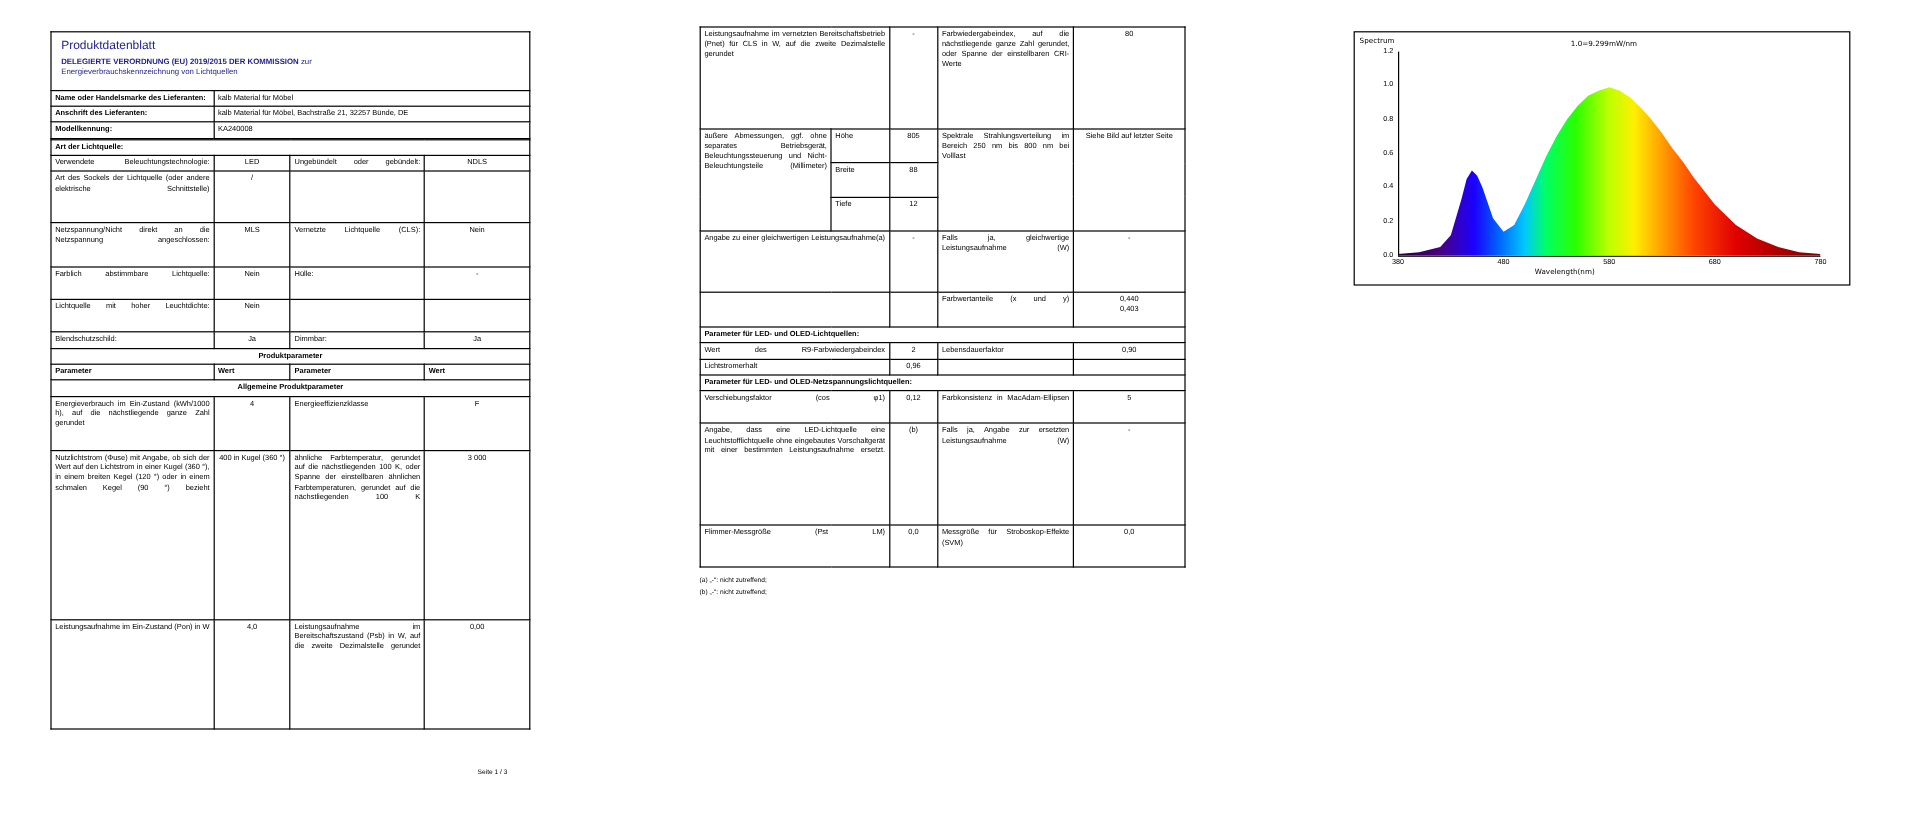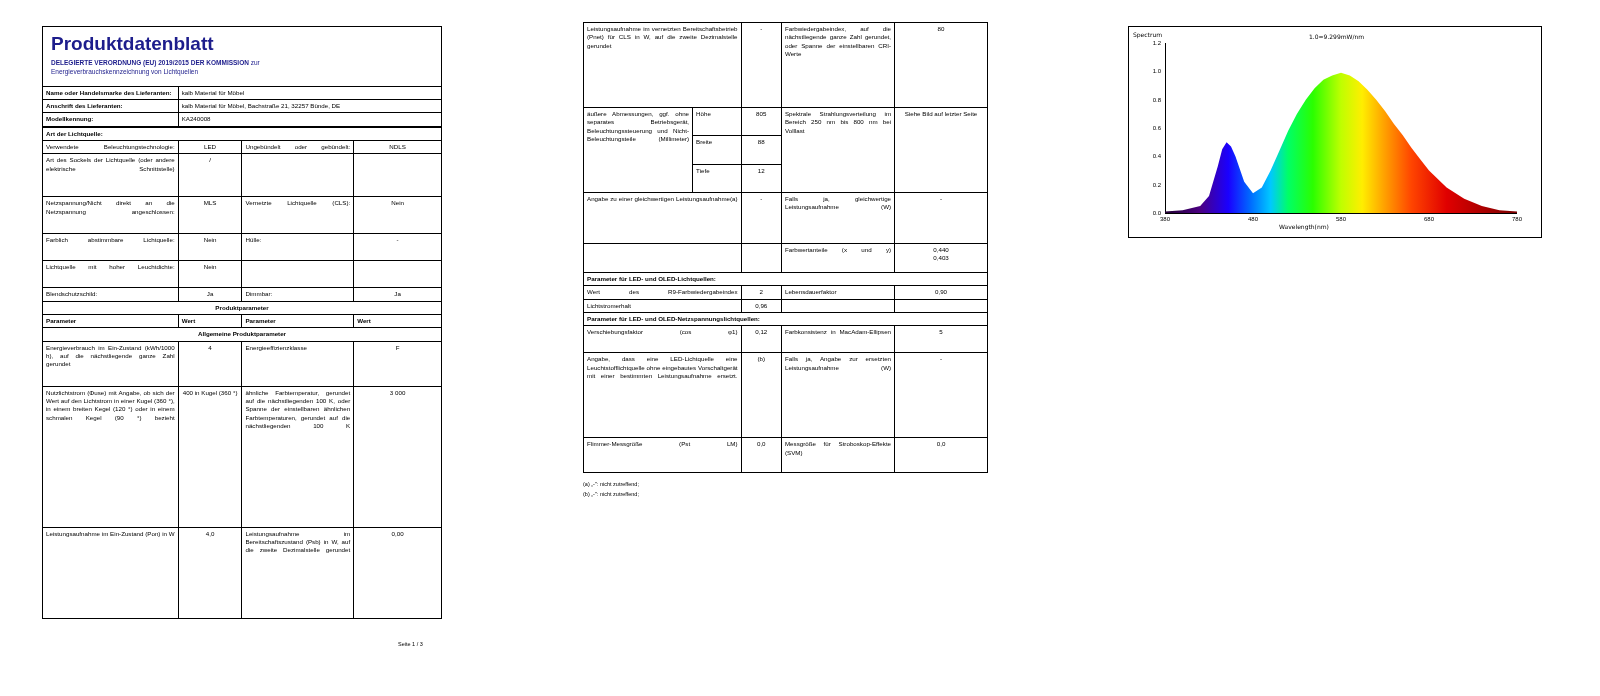--- a/index.html
+++ b/index.html
@@ -18,22 +18,22 @@
   .page {
     position: absolute;
     top: 0;
     background: #fff;
   }
   #page1 { left: 0px;   width: 520px; height: 696px; }
   #page2 { left: 520px; width: 560px; height: 696px; }
   #page3 { left: 1080px; width: 520px; height: 696px; }
 
   .sheet-title {
-    font-size: 19px;
-    font-weight: bold;
+    font-size: 10px;
+    font-weight: normal;
     color: #1d1d8c;
     margin: 0 0 4px 0;
   }
   .subtitle {
     font-size: 6.5px;
     color: #1d1d8c;
     font-weight: bold;
     line-height: 1.35;
     margin-bottom: 5px;
   }

